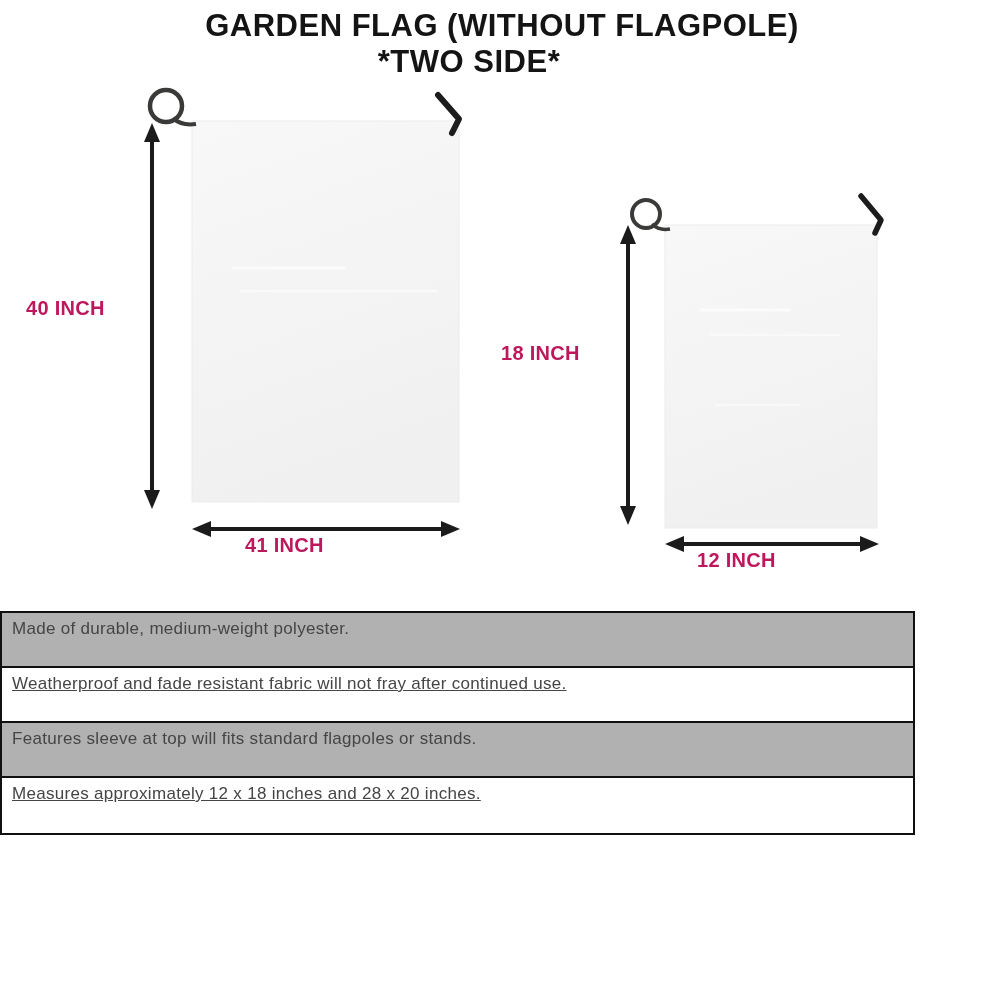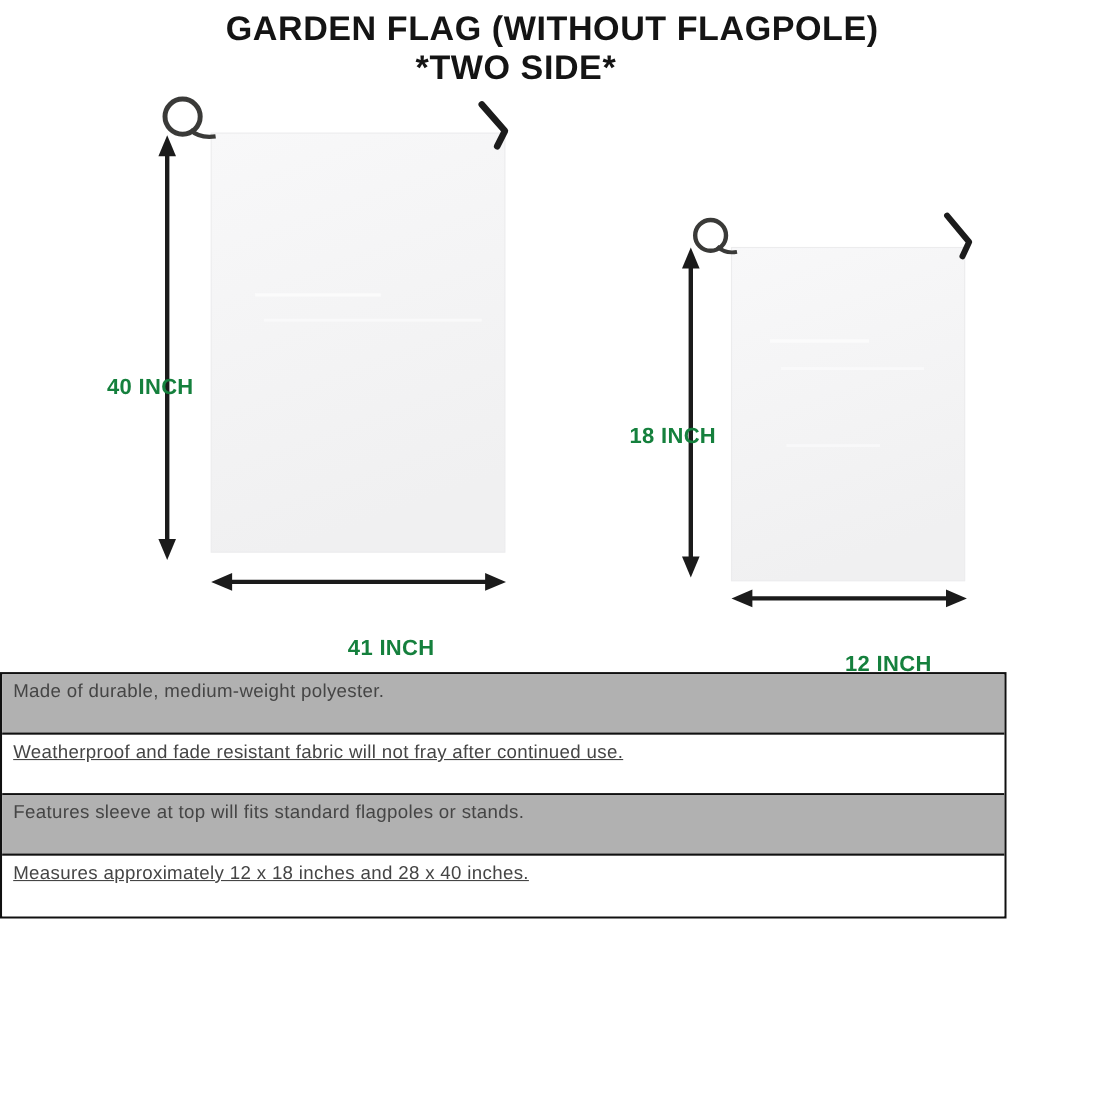--- a/index.html
+++ b/index.html
@@ -28,22 +28,22 @@
     font-size: 31px; font-weight: 800; letter-spacing: 0.5px;
     transform: translateX(-31px);
   }
 
   
   .diagram-svg { position: absolute; top: 0; left: 0; }
 
   
   .dim-label {
     position: absolute;
-    font-size: 20px; font-weight: 700; color: #15803d;
-    width: 150px; text-align: right; letter-spacing: 0.3px; margin-top: 44px;
+    font-size: 20px; font-weight: 700; color: #be185d;
+    width: 150px; text-align: left; letter-spacing: 0.3px;
   }
   .dim-40 { left: 26px;  top: 297px; }
   .dim-28 { left: 245px; top: 534px; }
   .dim-18 { left: 501px; top: 342px; }
   .dim-12 { left: 697px; top: 549px; }
 
   
   .feature-table {
     position: absolute;
     left: 0; top: 611px;
@@ -146,16 +146,16 @@
 
   <div class="dim-label dim-40">40 INCH</div>
   <div class="dim-label dim-28">41 INCH</div>
   <div class="dim-label dim-18">18 INCH</div>
   <div class="dim-label dim-12">12 INCH</div>
 
   <div class="feature-table">
     <div class="feature-row gray">Made of durable, medium-weight polyester.</div>
     <div class="feature-row white">Weatherproof and fade resistant fabric will not fray after continued use.</div>
     <div class="feature-row gray">Features sleeve at top will fits standard flagpoles or stands.</div>
-    <div class="feature-row white">Measures approximately 12 x 18 inches and 28 x 40 inches.</div>
+    <div class="feature-row white">Measures approximately 12 x 18 inches and 28 x 20 inches.</div>
   </div>
 
 </div>
 
 </body></html>

